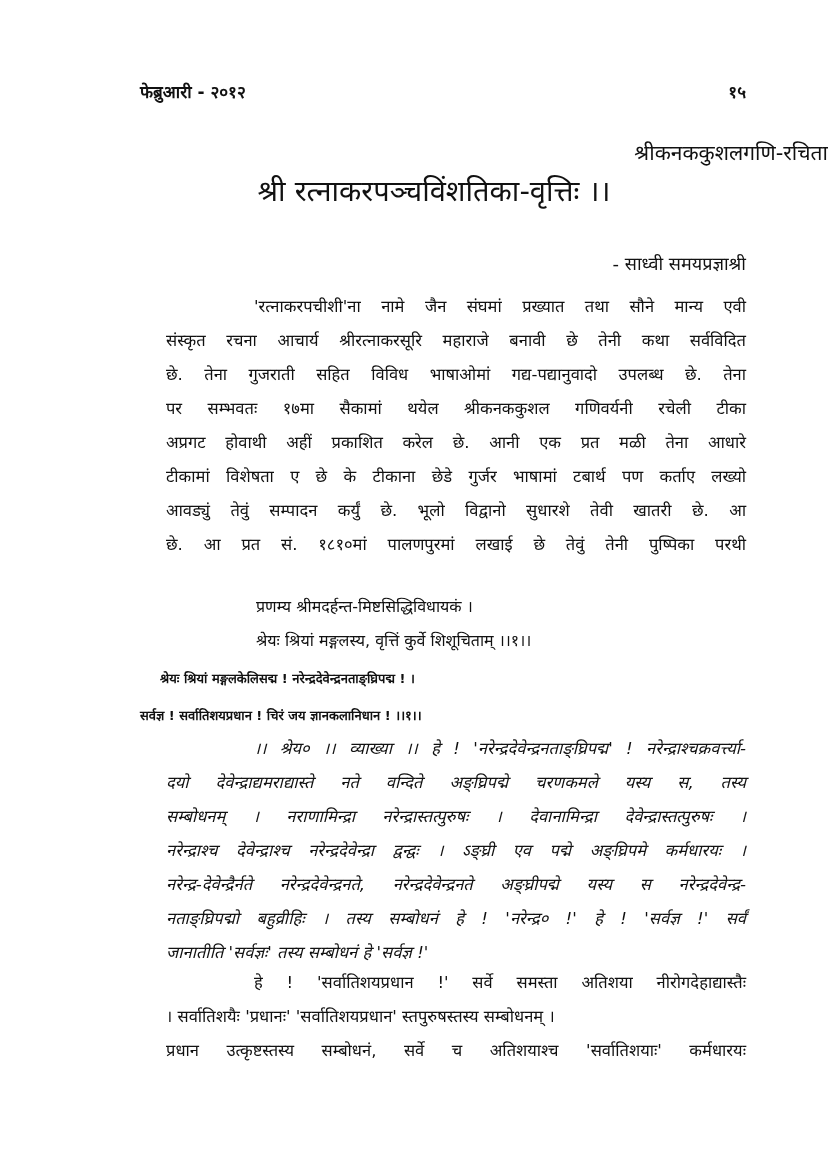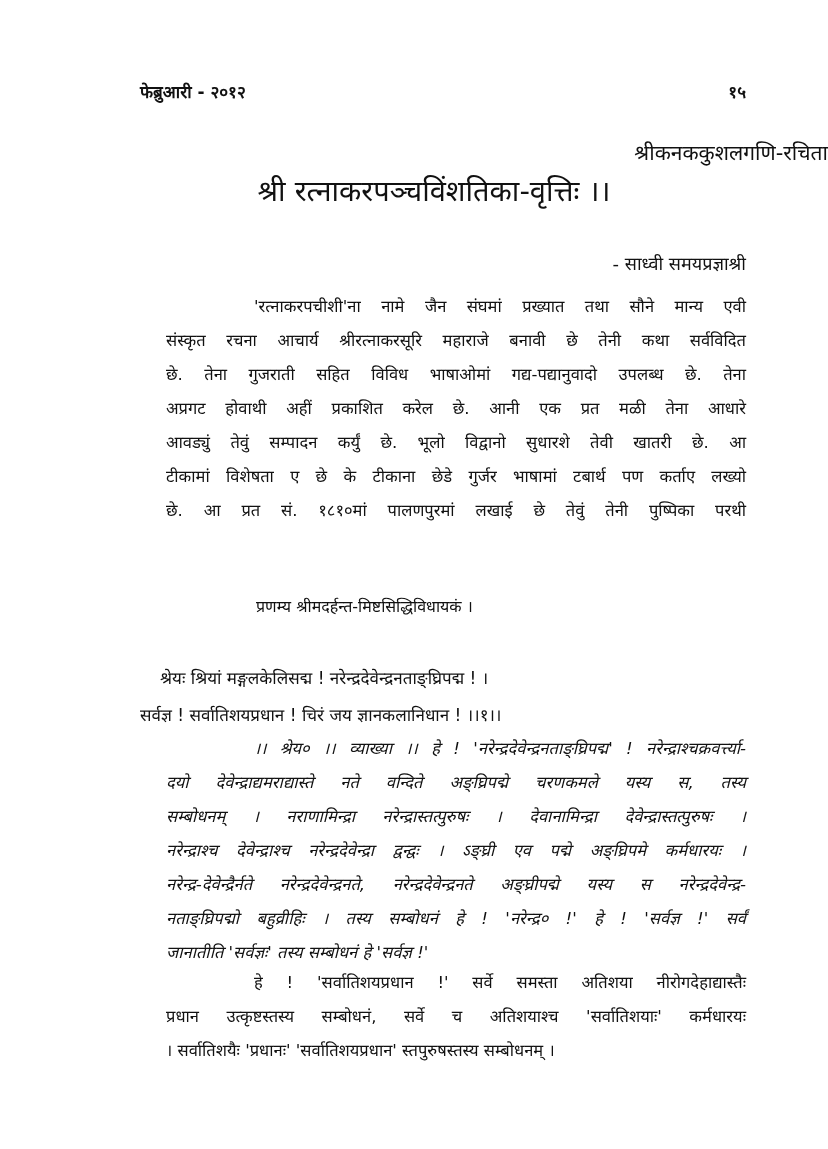--- a/index.html
+++ b/index.html
@@ -14,21 +14,21 @@
   .subtitle { font-size: 21px; margin-left: 40px; text-align: right; }
   .main-title { font-size: 29px; margin-top: 4px; margin-left: 40px; }
   .author { position: absolute; top: 236px; right: 82px; font-size: 18px; font-weight: normal; margin-top: 15px; }
   .prose { position: absolute; left: 140px; width: 606px; font-size: 16.5px; line-height: 34px; text-align: justify; }
   .p1 { top: 290px; }
   .p1 .line, .p3 .line, .p4 .line { display: block; text-align: justify; text-align-last: justify; white-space: nowrap; margin-left: 26px; }
   .p1 .line.last, .p3 .line.last, .p4 .line.last { text-align-last: left; }
   .indent { padding-left: 88px; }
   .verse { position: absolute; top: 590px; left: 256px; font-size: 16px; line-height: 34px; }
   .verse .line { display: block; }
-  .shloka { position: absolute; top: 660px; left: 140px; width: 606px; font-size: 17px; font-weight: normal; line-height: 37px; }
+  .shloka { position: absolute; top: 660px; left: 140px; width: 606px; font-size: 13px; font-weight: bold; line-height: 37px; }
   .shloka .line { display: block; white-space: nowrap; }
   .shloka .l1 { padding-left: 20px; }
   .p3 { top: 732px; font-style: italic; }
   .p4 { top: 966px; }
 </style>
 </head>
 <body>
 
 <div class="header">
   <span class="left">फेब्रुआरी - २०१२</span>
@@ -39,42 +39,44 @@
   <div class="subtitle">श्रीकनककुशलगणि-रचिता</div>
   <div class="main-title">श्री रत्नाकरपञ्चविंशतिका-वृत्तिः ।।</div>
 </div>
 
 <div class="author">- साध्वी समयप्रज्ञाश्री</div>
 
 <div class="prose p1">
   <span class="line indent">'रत्नाकरपचीशी'ना नामे जैन संघमां प्रख्यात तथा सौने मान्य एवी</span>
   <span class="line">संस्कृत रचना आचार्य श्रीरत्नाकरसूरि महाराजे बनावी छे तेनी कथा सर्वविदित</span>
   <span class="line">छे. तेना गुजराती सहित विविध भाषाओमां गद्य-पद्यानुवादो उपलब्ध छे. तेना</span>
+  <span class="line">पर सम्भवतः १७मा सैकामां थयेल श्रीकनककुशल गणिवर्यनी रचेली टीका</span>
   <span class="line">अप्रगट होवाथी अहीं प्रकाशित करेल छे. आनी एक प्रत मळी तेना आधारे</span>
+  <span class="line">टीकामां विशेषता ए छे के टीकाना छेडे गुर्जर भाषामां टबार्थ पण कर्ताए लख्यो</span>
   <span class="line">आवड्युं तेवुं सम्पादन कर्युं छे. भूलो विद्वानो सुधारशे तेवी खातरी छे. आ</span>
-  <span class="line">टीकामां विशेषता ए छे के टीकाना छेडे गुर्जर भाषामां टबार्थ पण कर्ताए लख्यो</span>
   <span class="line">छे. आ प्रत सं. १८१०मां पालणपुरमां लखाई छे तेवुं तेनी पुष्पिका परथी</span>
 </div>
 
 <div class="verse">
   <span class="line">प्रणम्य श्रीमदर्हन्त-मिष्टसिद्धिविधायकं ।</span>
+  <span class="line">श्रेयः श्रियां मङ्गलस्य, वृत्तिं कुर्वे शिशूचिताम् ।।१।।</span>
 </div>
 
 <div class="shloka">
   <span class="line l1">श्रेयः श्रियां मङ्गलकेलिसद्म ! नरेन्द्रदेवेन्द्रनताङ्घ्रिपद्म ! ।</span>
   <span class="line">सर्वज्ञ ! सर्वातिशयप्रधान ! चिरं जय ज्ञानकलानिधान ! ।।१।।</span>
 </div>
 
 <div class="prose p3">
   <span class="line indent">।। श्रेय० ।। व्याख्या ।। हे ! 'नरेन्द्रदेवेन्द्रनताङ्घ्रिपद्म' ! नरेन्द्राश्चक्रवर्त्त्या-</span>
   <span class="line">दयो देवेन्द्राद्यमराद्यास्ते नते वन्दिते अङ्घ्रिपद्मे चरणकमले यस्य स, तस्य</span>
   <span class="line">सम्बोधनम् । नराणामिन्द्रा नरेन्द्रास्तत्पुरुषः । देवानामिन्द्रा देवेन्द्रास्तत्पुरुषः ।</span>
   <span class="line">नरेन्द्राश्च देवेन्द्राश्च नरेन्द्रदेवेन्द्रा द्वन्द्वः । ऽङ्घ्री एव पद्मे अङ्घ्रिपमे कर्मधारयः ।</span>
   <span class="line">नरेन्द्र-देवेन्द्रैर्नते नरेन्द्रदेवेन्द्रनते, नरेन्द्रदेवेन्द्रनते अङ्घ्रीपद्मे यस्य स नरेन्द्रदेवेन्द्र-</span>
   <span class="line">नताङ्घ्रिपद्मो बहुव्रीहिः । तस्य सम्बोधनं हे ! 'नरेन्द्र० !' हे ! 'सर्वज्ञ !' सर्वं</span>
   <span class="line last">जानातीति 'सर्वज्ञः' तस्य सम्बोधनं हे 'सर्वज्ञ !'</span>
 </div>
 
 <div class="prose p4">
   <span class="line indent">हे ! 'सर्वातिशयप्रधान !' सर्वे समस्ता अतिशया नीरोगदेहाद्यास्तैः</span>
+  <span class="line last">। सर्वातिशयैः 'प्रधानः' 'सर्वातिशयप्रधान' स्तपुरुषस्तस्य सम्बोधनम् ।</span>
   <span class="line">प्रधान उत्कृष्टस्तस्य सम्बोधनं, सर्वे च अतिशयाश्च 'सर्वातिशयाः' कर्मधारयः</span>
-  <span class="line last">। सर्वातिशयैः 'प्रधानः' 'सर्वातिशयप्रधान' स्तपुरुषस्तस्य सम्बोधनम् ।</span>
 </div>
 
 </body></html>

